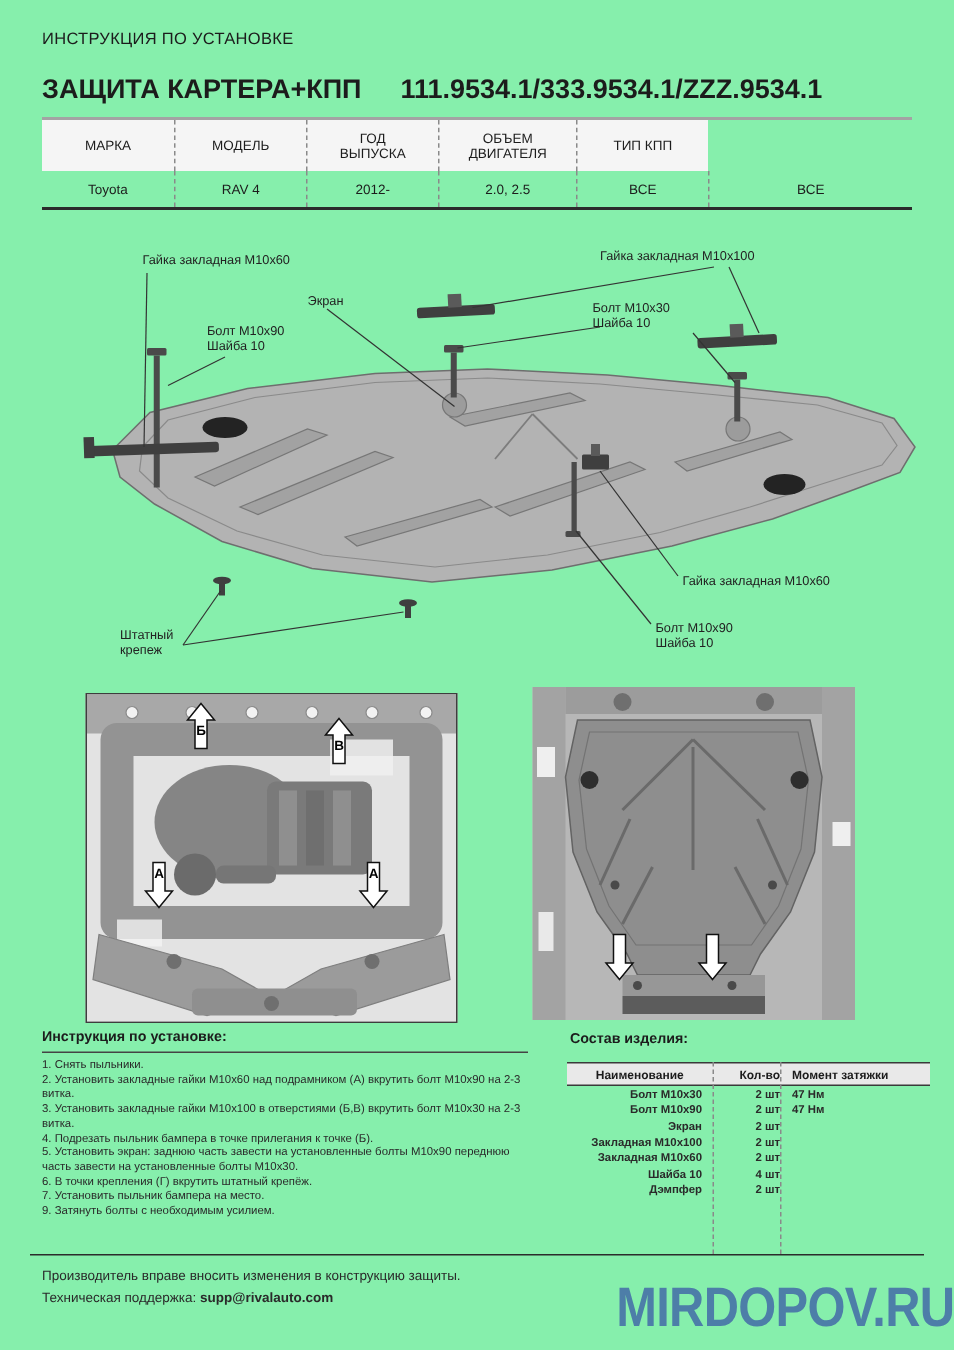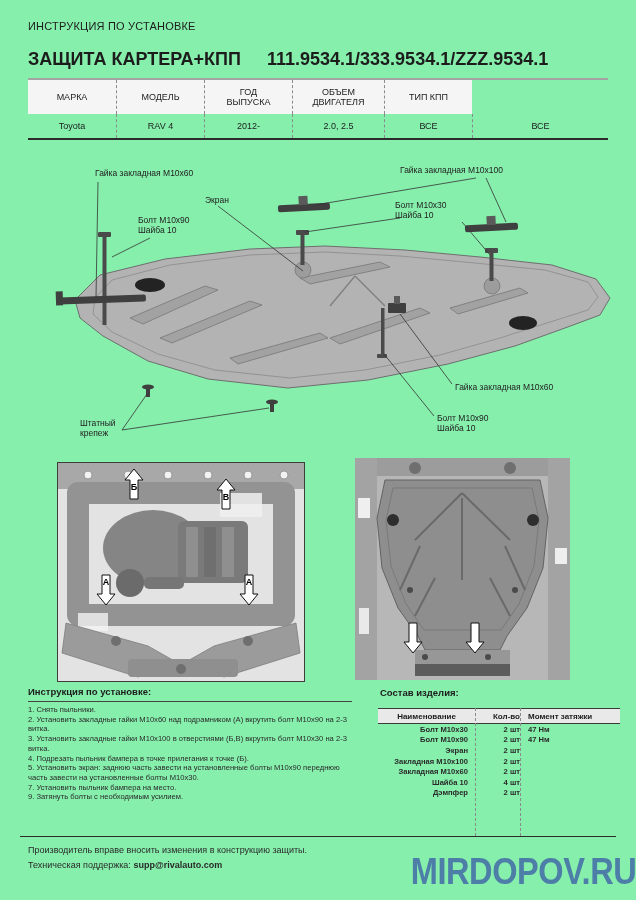--- a/index.html
+++ b/index.html
@@ -247,20 +247,21 @@
   </div>
 
   <div class="abs instr-title">Инструкция по установке:</div>
   <div class="abs instr-underline"></div>
   <div class="abs instr-steps">
     <div>1. Снять пыльники.</div>
     <div>2. Установить закладные гайки М10х60 над подрамником (А) вкрутить болт М10х90 на 2-3 витка.</div>
     <div>3. Установить закладные гайки М10х100 в отверстиями (Б,В) вкрутить болт М10х30 на 2-3 витка.</div>
     <div>4. Подрезать пыльник бампера в точке прилегания к точке (Б).</div>
     <div>5. Установить экран: заднюю часть завести на установленные болты М10х90 переднюю часть завести на установленные болты М10х30.</div>
+    <div>6. В точки крепления (Г) вкрутить штатный крепёж.</div>
     <div>7. Установить пыльник бампера на место.</div>
     <div>9. Затянуть болты с необходимым усилием.</div>
   </div>
 
   <div class="abs parts-title">Состав изделия:</div>
   <div class="abs parts-table">
     <div class="parts-head">
       <div class="pc-name">Наименование</div>
       <div class="pc-qty">Кол-во</div>
       <div class="pc-torque">Момент затяжки</div>

